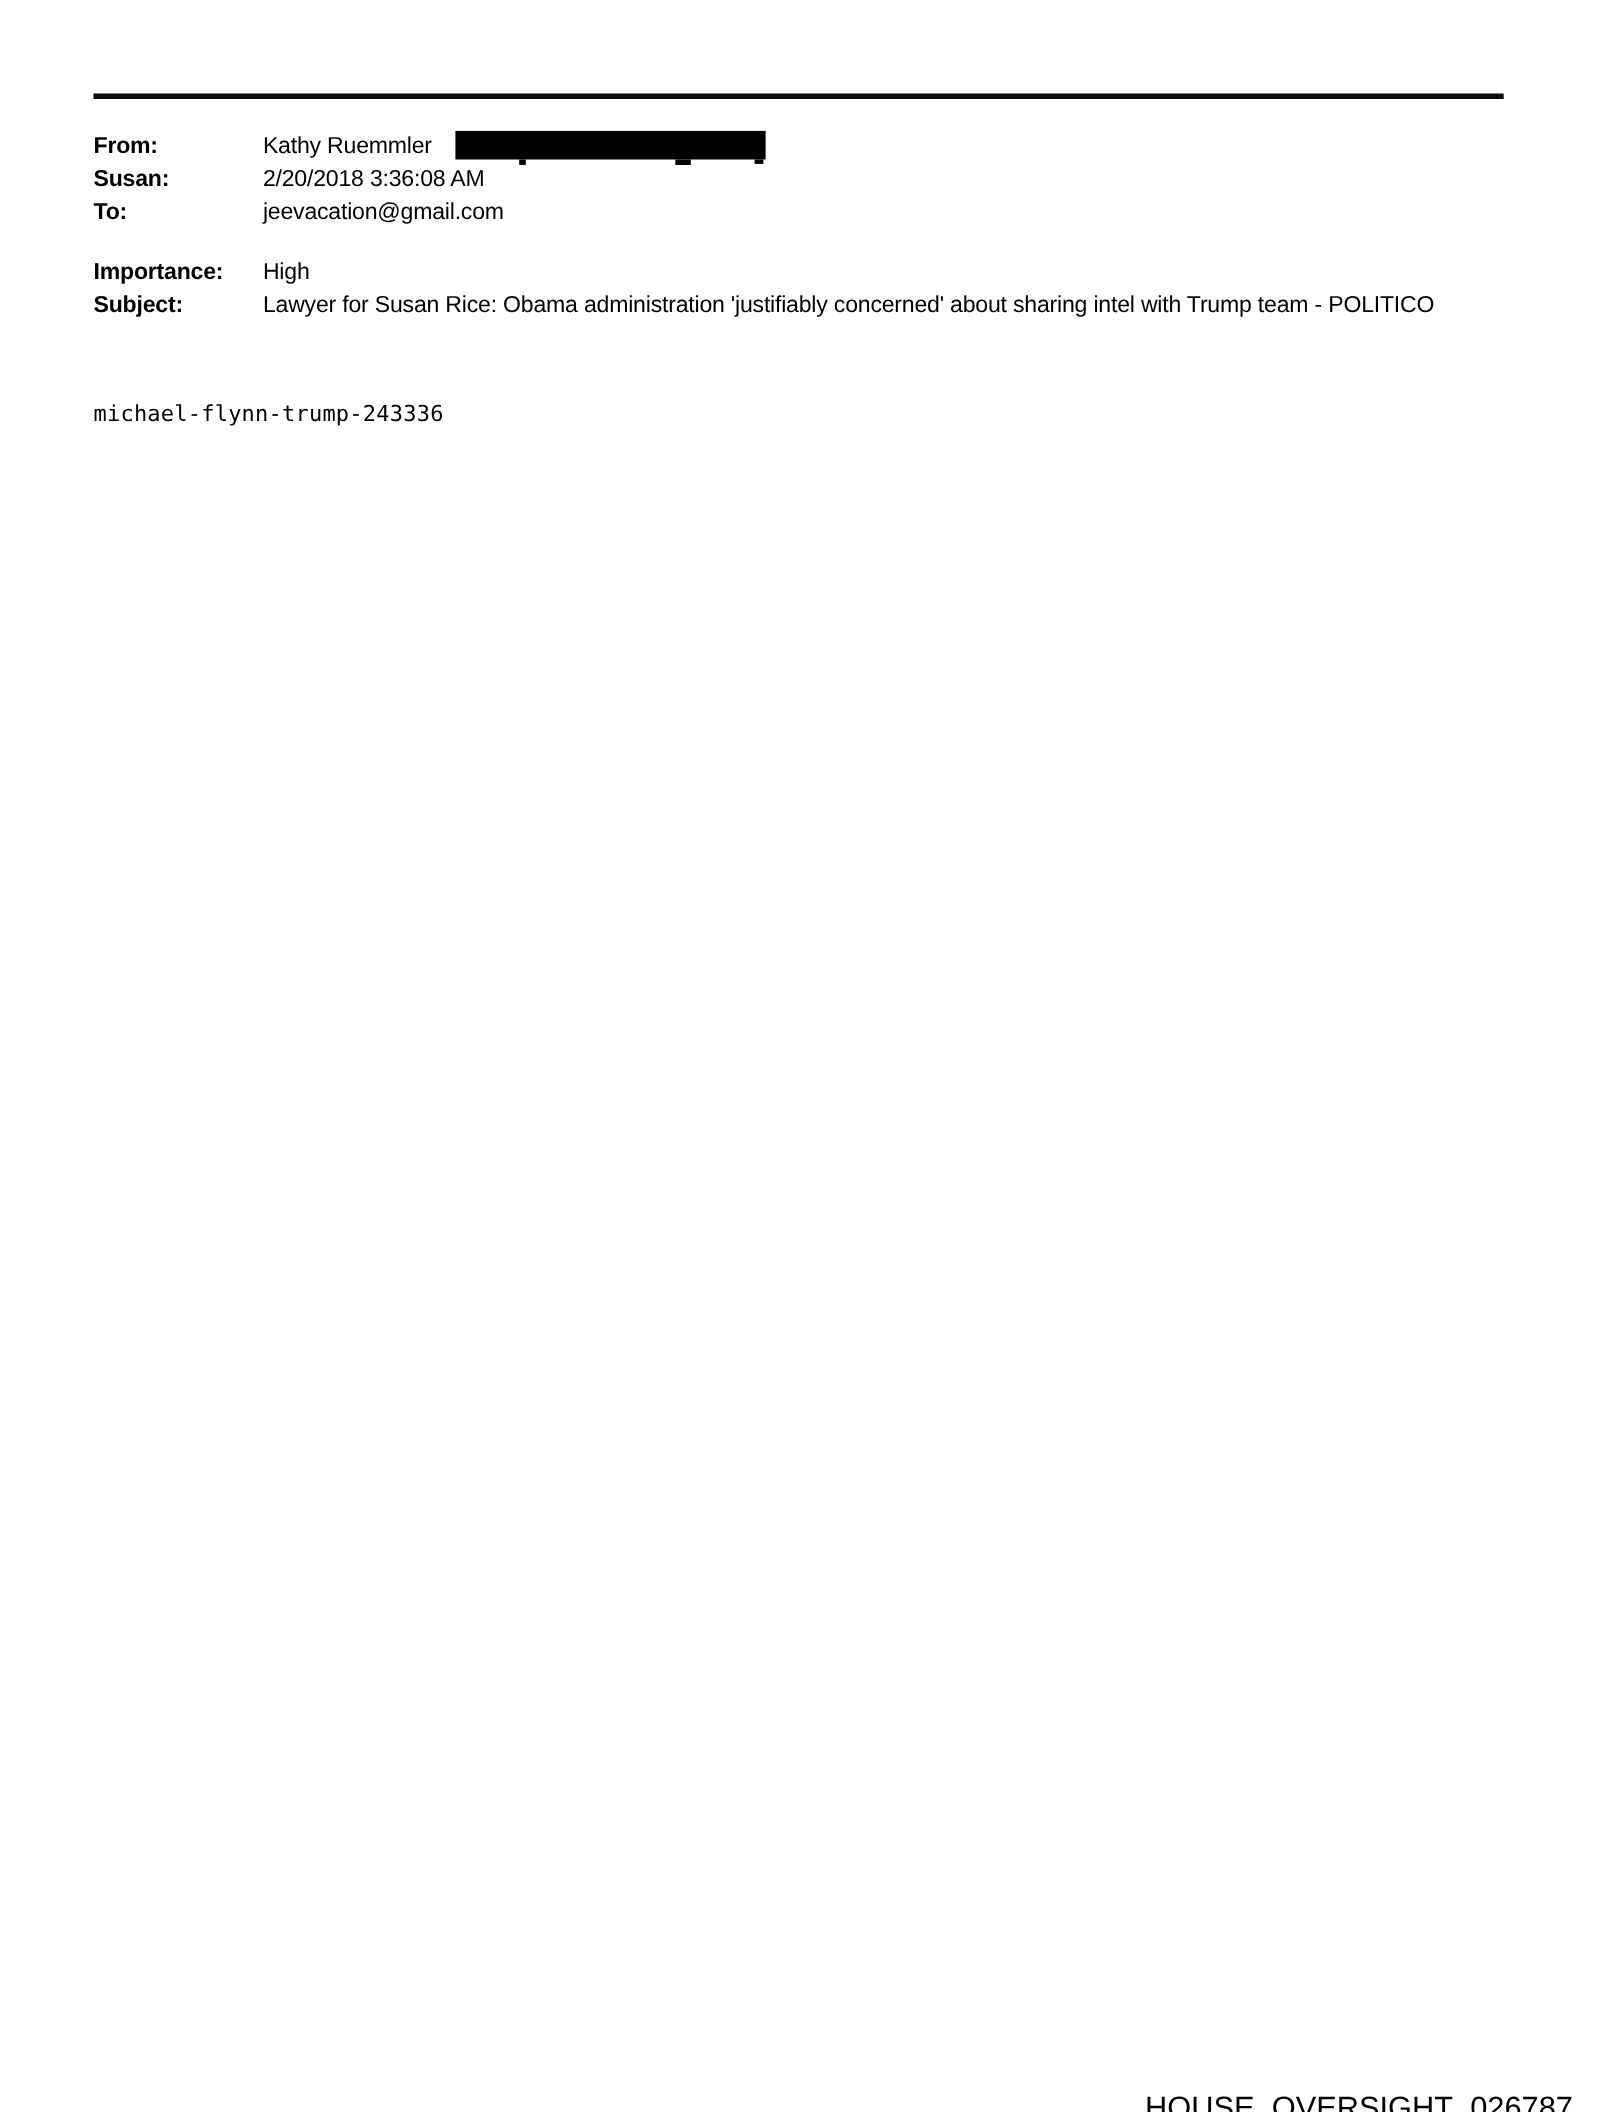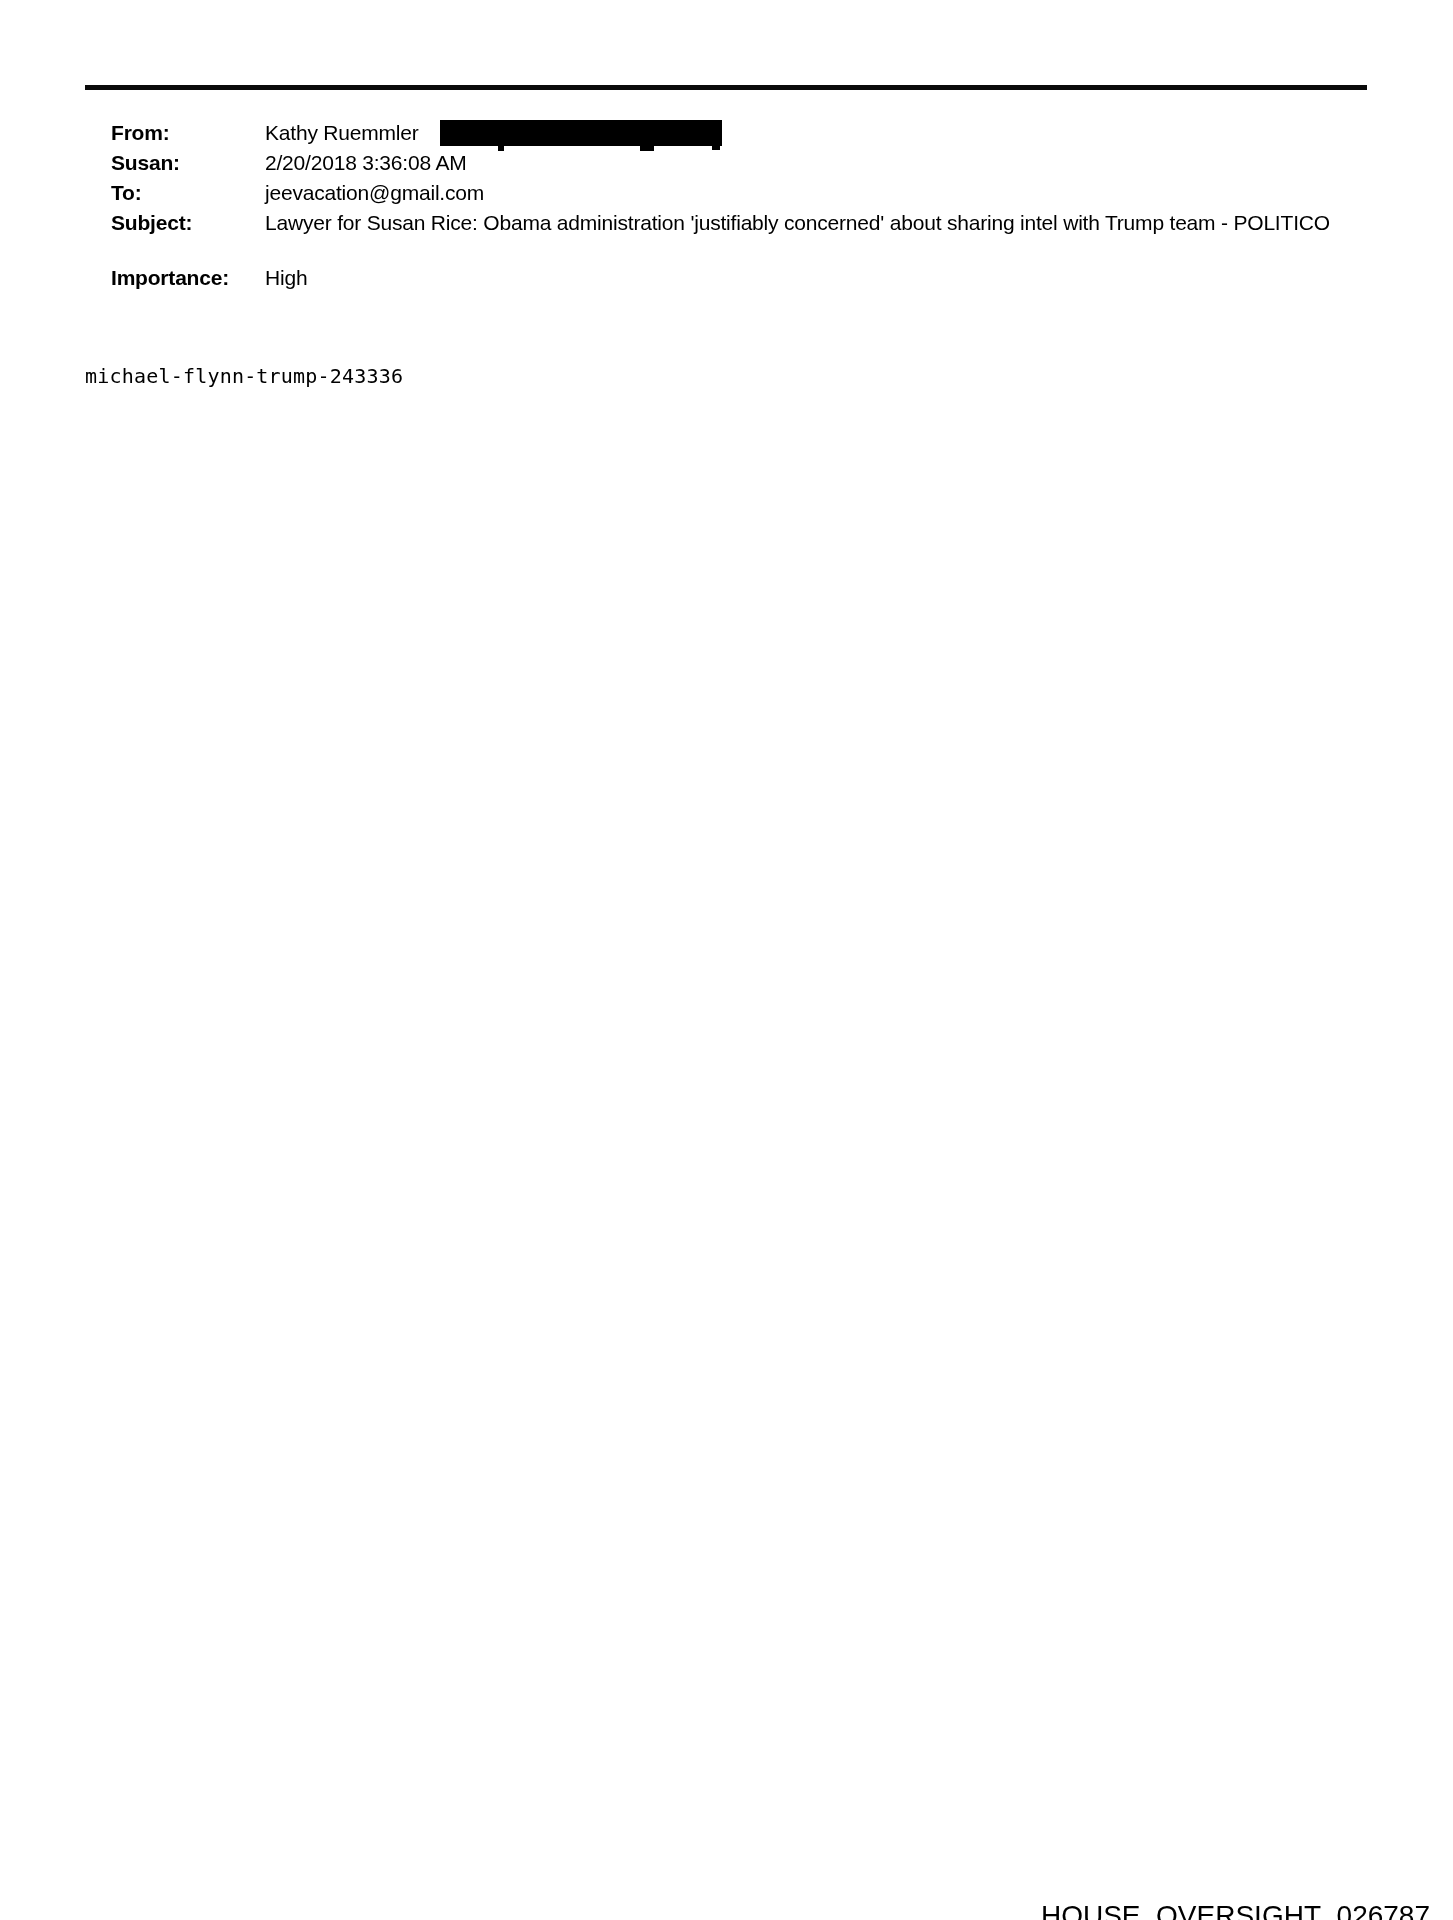--- a/index.html
+++ b/index.html
@@ -30,21 +30,20 @@
     line-height: 30px;
   }
   .header-row {
     display: flex;
     white-space: nowrap;
   }
   .header-label {
     width: 154px;
     flex: 0 0 154px;
     font-weight: bold;
-    margin-left: 26px;
   }
   .header-value { white-space: nowrap; }
   .redaction-bar {
     display: inline-block;
     position: relative;
     width: 282px;
     height: 26px;
     background: #000000;
     vertical-align: -6px;
     margin-left: 21px;
@@ -99,28 +98,28 @@
     <div class="header-row">
       <span class="header-label">Susan:</span>
       <span class="header-value">2/20/2018 3:36:08 AM</span>
     </div>
 
     <div class="header-row">
       <span class="header-label">To:</span>
       <span class="header-value">jeevacation@gmail.com</span>
     </div>
 
+    <div class="header-row importance-row">
+      <span class="header-label">Importance:</span>
+      <span class="header-value">High</span>
+    </div>
+
     <div class="header-row">
       <span class="header-label">Subject:</span>
       <span class="header-value">Lawyer for Susan Rice: Obama administration 'justifiably concerned' about sharing intel with Trump team - POLITICO</span>
-    </div>
-
-    <div class="header-row importance-row">
-      <span class="header-label">Importance:</span>
-      <span class="header-value">High</span>
     </div>
 
   </div>
 
   <div class="body-url">
     <div>michael-flynn-trump-243336</div>
   </div>
 
   <div class="bates-number">HOUSE_OVERSIGHT_026787</div>
 

